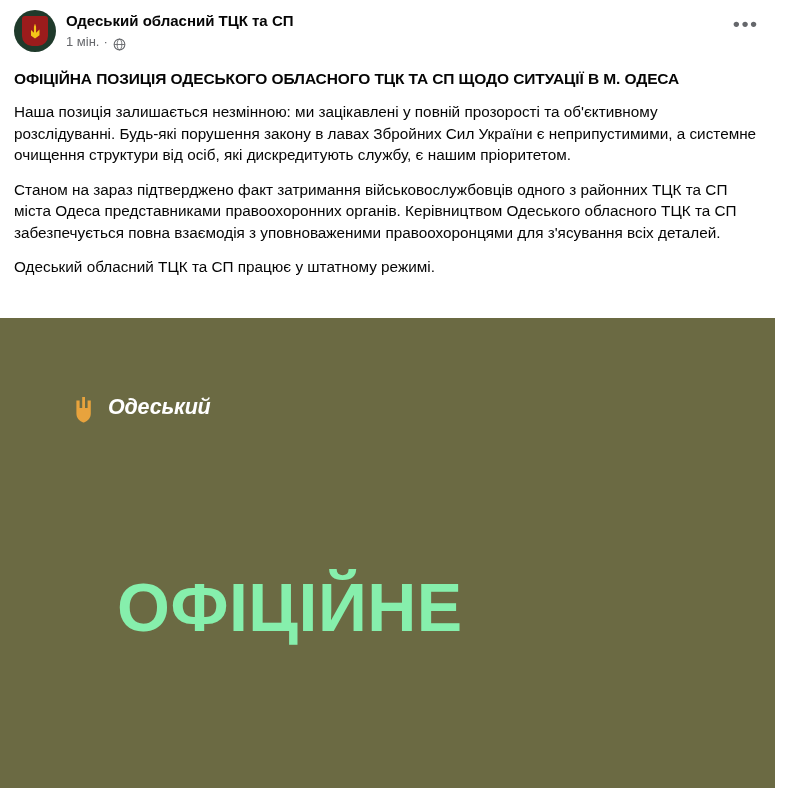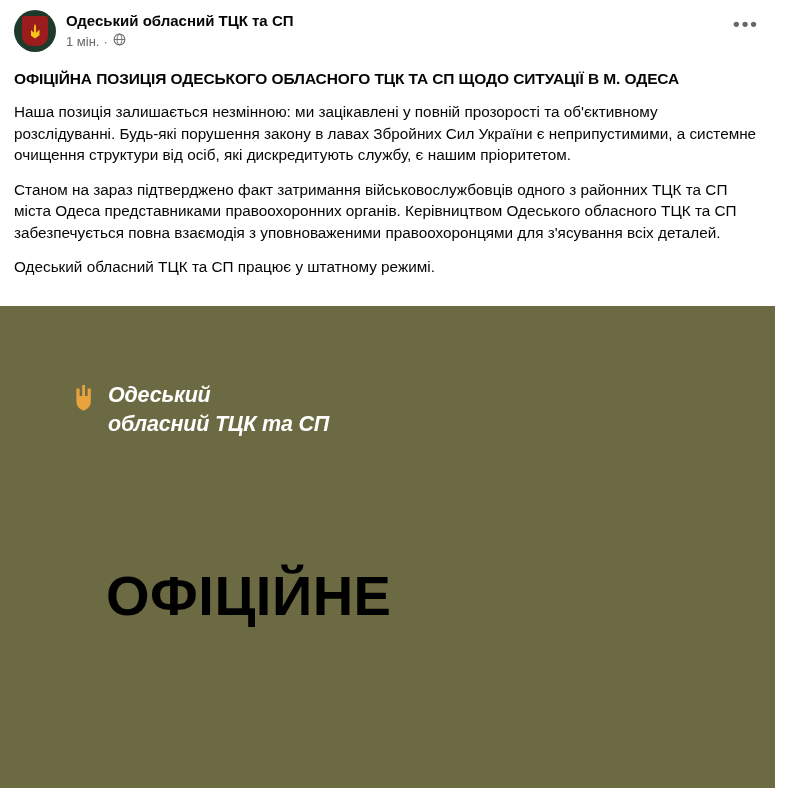--- a/index.html
+++ b/index.html
@@ -71,21 +71,21 @@
   }
   .page-name {
     font-size: 15px;
     font-weight: bold;
     color: #050505;
     line-height: 20px;
     letter-spacing: 0px;
   }
   .meta-line {
     display: flex;
-    align-items: flex-start;
+    align-items: flex-end;
     font-size: 13px;
     color: #65676b;
     line-height: 18px;
     margin-top: 2px;
   }
   .meta-sep {
     margin: 0 4px;
   }
   .globe-icon {
     width: 13px;
@@ -127,21 +127,21 @@
     margin: 6px 0 12px 0;
     letter-spacing: -0.1px;
   }
   .para {
     font-size: 15.3px;
     line-height: 21.5px;
     color: #050505;
     margin: 0 0 13px 0;
   }
   .para:last-child {
-    margin-bottom: 10px;
+    margin-bottom: 22px;
   }
 
   
   .post-image {
     flex: 1 1 auto;
     background: #6b6a43;
     position: relative;
     min-height: 0;
     overflow: hidden;
   }
@@ -163,24 +163,24 @@
   .brand-text {
     color: #ffffff;
     font-size: 21.5px;
     font-weight: bold;
     line-height: 29px;
     letter-spacing: -0.2px;
     font-style: italic;
   }
   .banner-heading {
     position: absolute;
-    left: 106px;
+    left: 117px;
     top: 258px;
-    color: #000000;
-    font-size: 56px;
+    color: #86efac;
+    font-size: 68px;
     font-weight: bold;
     line-height: 63px;
     letter-spacing: 0.5px;
   }
   .banner-heading .l2 {
     display: block;
   }
 </style>
 </head>
 <body>
@@ -217,21 +217,20 @@
 
   <div class="post-image">
     <div class="banner-brand">
       <span class="brand-trident">
         <svg viewBox="0 0 22 30" width="22" height="30" aria-hidden="true">
           <path d="M10 0 h2 v11 h2.6 V3.4 h3.2 V16.2 c0 4.6 -2.6 7.6 -6.8 9.2 l-0.4 0.2 l-0.4 -0.2 C6 23.8 3.4 20.8 3.4 16.2 V3.4 h3.2 V11 h2.6 V0 z" fill="#e8a33d"></path>
         </svg>
       </span>
       <span class="brand-text">
         <span>Одеський</span><br>
-        <span>обласний ТЦК та СП</span>
       </span>
     </div>
     <div class="banner-heading">
       <span class="l1">ОФІЦІЙНЕ</span>
     </div>
   </div>
 
 </div>
 
 </body></html>

